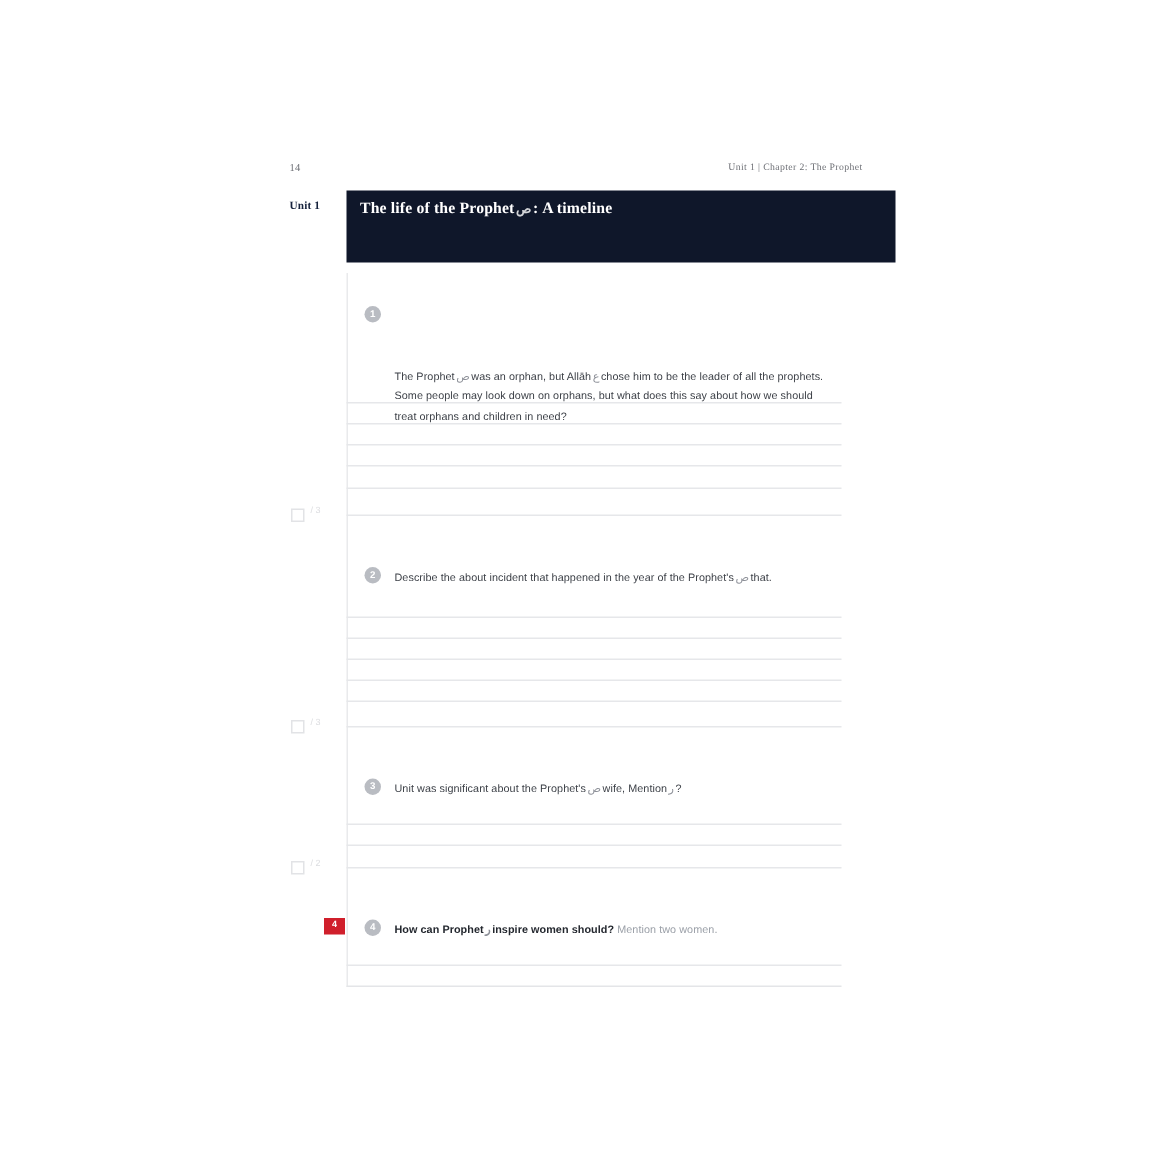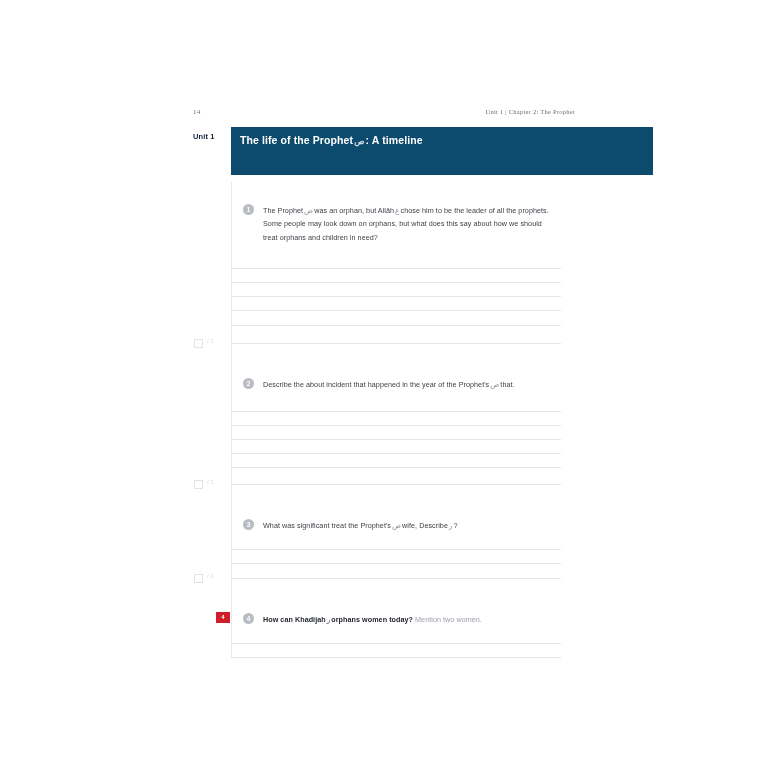--- a/index.html
+++ b/index.html
@@ -52,37 +52,38 @@
     white-space: nowrap;
   }
 
   
   .banner-row {
     position: absolute;
     left: 193px;
     top: 127px;
     width: 392px;
     height: 49px;
+    font-family: Liberation Serif, serif;
   }
   .unit-tag {
     position: absolute;
     left: 0;
     top: 5px;
     font-size: 7.5px;
     font-weight: bold;
     color: #15213c;
     letter-spacing: 0.1px;
   }
   .banner {
     position: absolute;
     left: 38px;
     top: 0;
-    width: 422px;
+    width: 366px;
     height: 48px;
-    background: #0c4a6e;
+    background: #0f172a;
     text-align: center;
   }
   .banner-title {
     position: absolute;
     left: 9px;
     top: 7px;
     font-size: 10.5px;
     font-weight: bold;
     color: #ffffff;
     letter-spacing: 0.1px;
@@ -213,21 +214,21 @@
     <div class="banner">
       <div class="banner-title"><span>The life of the Prophet</span><span class="hon">ص</span><span>: A timeline</span></div>
     </div>
   </div>
 
   <div class="content-frame"></div>
   <div class="frame-bottom"></div>
 
   <div class="q-block" style="left:243px; top:204px; width:300px;">
     <div class="q-num">1</div>
-    <div class="q-text" style="width:292px;"><span>The Prophet</span><span class="hon-dark">ص</span><span>was an orphan, but Allāh</span><span class="hon-dark">ع</span><span>chose him to be the leader of all the prophets. Some people may look down on orphans, but what does this say about how we should treat orphans and children in need?</span></div>
+    <div class="q-text" style="width:292px;margin-top:40px;"><span>The Prophet</span><span class="hon-dark">ص</span><span>was an orphan, but Allāh</span><span class="hon-dark">ع</span><span>chose him to be the leader of all the prophets. Some people may look down on orphans, but what does this say about how we should treat orphans and children in need?</span></div>
   </div>
 
   <div class="rule" style="left:231px; top:268px; width:330px;"></div>
   <div class="rule" style="left:231px; top:282px; width:330px;"></div>
   <div class="rule" style="left:231px; top:296px; width:330px;"></div>
   <div class="rule" style="left:231px; top:310px; width:330px;"></div>
   <div class="rule" style="left:231px; top:325px; width:330px;"></div>
   <div class="rule" style="left:231px; top:343px; width:330px;"></div>
 
   <div class="mark" style="left:194px; top:339px;">
@@ -247,34 +248,34 @@
   <div class="rule" style="left:231px; top:467px; width:330px;"></div>
   <div class="rule" style="left:231px; top:484px; width:330px;"></div>
 
   <div class="mark" style="left:194px; top:480px;">
     <div class="mark-box"></div>
     <div class="mark-score">/ 3</div>
   </div>
 
   <div class="q-block" style="left:243px; top:519px; width:300px;">
     <div class="q-num">3</div>
-    <div class="q-text" style="width:292px; white-space:nowrap;"><span>What was significant treat the Prophet's</span><span class="hon-dark">ص</span><span>wife, Describe</span><span class="hon-dark">ر</span><span>?</span></div>
+    <div class="q-text" style="width:292px; white-space:nowrap;"><span>Unit was significant about the Prophet's</span><span class="hon-dark">ص</span><span>wife, Mention</span><span class="hon-dark">ر</span><span>?</span></div>
   </div>
 
   <div class="rule" style="left:231px; top:549px; width:330px;"></div>
   <div class="rule" style="left:231px; top:563px; width:330px;"></div>
   <div class="rule" style="left:231px; top:578px; width:330px;"></div>
 
   <div class="mark" style="left:194px; top:574px;">
     <div class="mark-box"></div>
     <div class="mark-score">/ 2</div>
   </div>
 
   <div class="red-tab">4</div>
 
   <div class="q-block" style="left:243px; top:613px; width:300px;">
     <div class="q-num">4</div>
-    <div class="q-text bold" style="width:292px; white-space:nowrap;"><span>How can Khadijah</span><span class="hon-dark">ر</span><span>orphans women today?</span> <span class="q-hint">Mention two women.</span></div>
+    <div class="q-text bold" style="width:292px; white-space:nowrap;"><span>How can Prophet</span><span class="hon-dark">ر</span><span>inspire women should?</span> <span class="q-hint">Mention two women.</span></div>
   </div>
 
   <div class="rule" style="left:231px; top:643px; width:330px;"></div>
 
 </div>
 
 </body></html>

